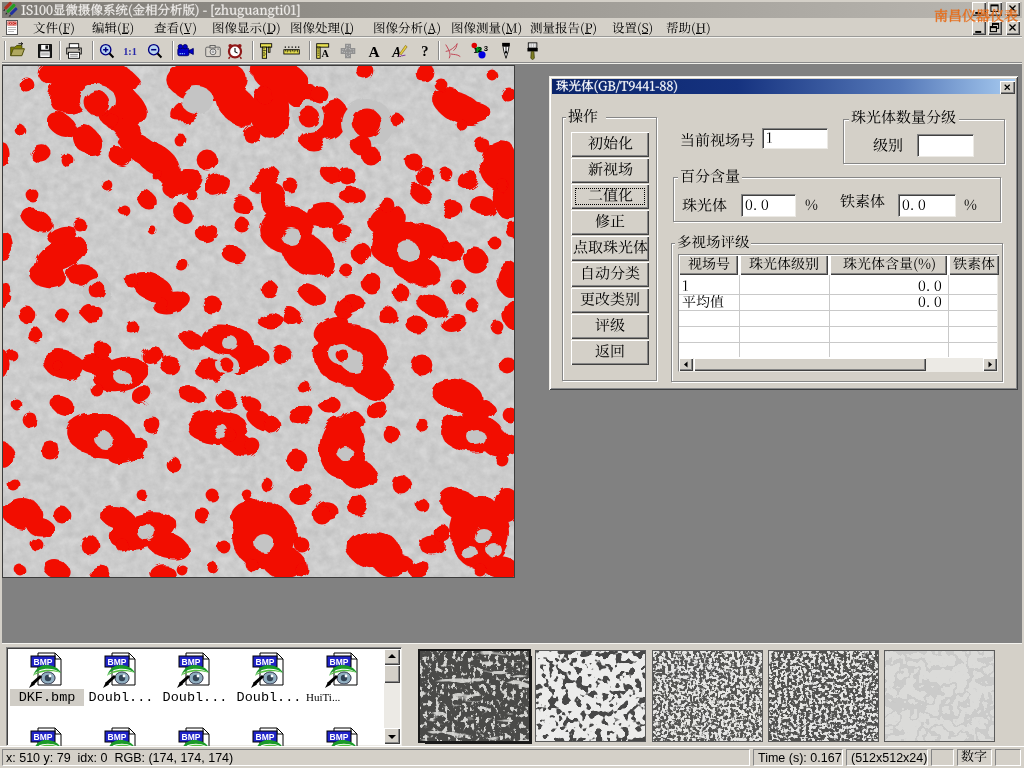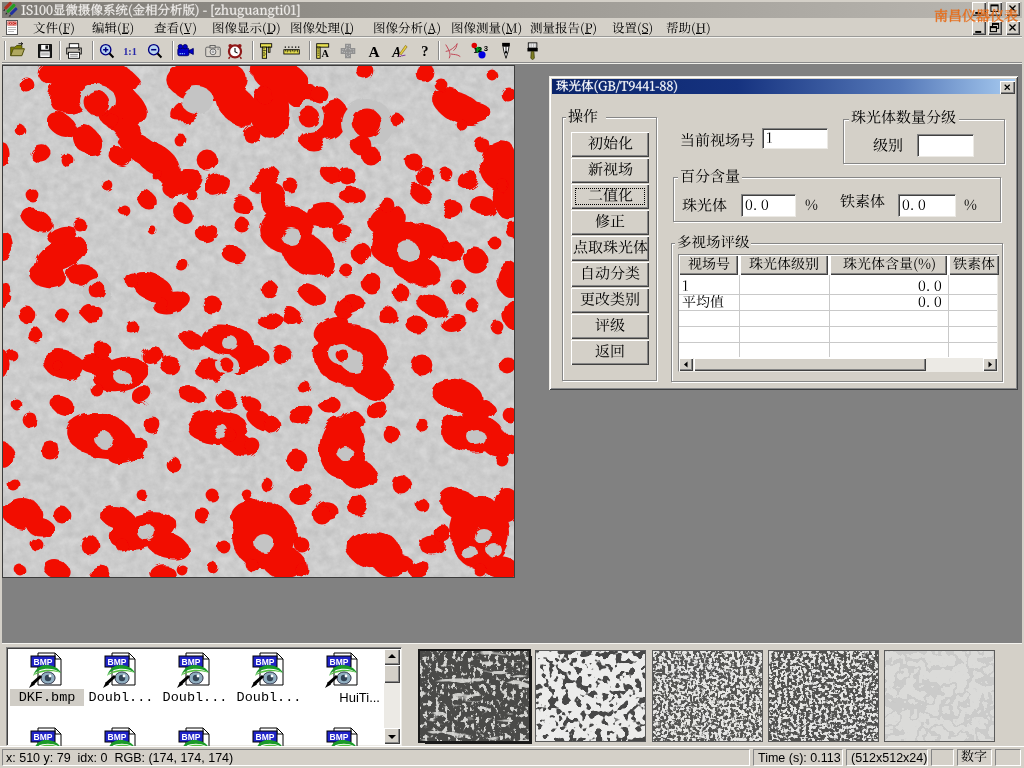--- a/index.html
+++ b/index.html
@@ -1141,21 +1141,21 @@
     <text x="16" y="13.5" font-size="8.5" font-weight="bold" fill="#fff" text-anchor="middle" font-family="Liberation Sans">BMP</text>
     <path d="M6 25c3-8 20-10 28-3c-2-5-8-8-15-8c-7 0-11 5-13 11z" fill="#1A9A28"></path>
     <path d="M6 25c3-6 19-9 28-3c-8-3-21-2-28 3z" fill="#55C040"></path>
     <ellipse cx="21" cy="27" rx="7.5" ry="6.5" fill="#90AEC0"></ellipse>
     <ellipse cx="21" cy="27" rx="7" ry="6" fill="none" stroke="#445"></ellipse>
     <circle cx="21" cy="27" r="3.2" fill="#345"></circle>
     <circle cx="23" cy="25" r="1.4" fill="#fff"></circle>
     <path d="M13 24L4 32l2.5 2L15 26z" fill="#000"></path>
     <path d="M5 31l-3 6 6-3.5z" fill="#000"></path>
   </svg>
-<div class="a" style="left:306px;top:689px;width:74px;height:17px;font-family:Liberation Sans, sans-serif;font-size:13px;color:#000;text-align:right;line-height:17px;white-space:pre">HuiTi...</div>
+<div class="a" style="left:306px;top:689px;width:74px;height:17px;font-family:Liberation Serif, serif;font-size:11px;color:#000;text-align:left;line-height:17px;white-space:pre">HuiTi...</div>
 <svg class="a" style="left:323px;top:726px" width="40" height="20" viewBox="0 0 40 20">
     <path d="M11 2h17l6 6v26H11z" fill="#fff" stroke="#000"></path>
     <path d="M28 2l6 6h-6z" fill="#fff" stroke="#000"></path>
     <rect x="4" y="5" width="24" height="11" fill="#2024C8" stroke="#000"></rect>
     <text x="16" y="13.5" font-size="8.5" font-weight="bold" fill="#fff" text-anchor="middle" font-family="Liberation Sans">BMP</text>
     <path d="M6 25c3-8 20-10 28-3c-2-5-8-8-15-8c-7 0-11 5-13 11z" fill="#1A9A28"></path>
     <path d="M6 25c3-6 19-9 28-3c-8-3-21-2-28 3z" fill="#55C040"></path>
     <ellipse cx="21" cy="27" rx="7.5" ry="6.5" fill="#90AEC0"></ellipse>
     <ellipse cx="21" cy="27" rx="7" ry="6" fill="none" stroke="#445"></ellipse>
     <circle cx="21" cy="27" r="3.2" fill="#345"></circle>
@@ -1225,21 +1225,21 @@
       <rect width="109" height="90" fill="#525250"></rect>
       <rect width="109" height="90" filter="url(#t4f)" opacity="1"></rect>
     </svg></div>
 <div class="a" style="left:885px;top:651px;width:109px;height:90px;outline:1px solid #5a5a5a;overflow:hidden"><svg width="109" height="90">
       <rect width="109" height="90" fill="#DBDBD9"></rect>
       <rect width="109" height="90" filter="url(#t5g)" opacity="0.5"></rect>
       <rect width="109" height="90" filter="url(#t5f)" opacity="0.8"></rect>
     </svg></div>
 <div class="a" style="left:0;top:746px;width:1024px;height:22px;background:#D4D0C8;border-top:1px solid #fff"></div>
 <div class="a" style="left:2px;top:749px;width:748px;height:17px;border:1px solid;border-color:#848484 #fff #fff #848484;color:#000;font-size:12.5px;line-height:16px;padding-left:3px">x: 510 y: 79&nbsp; idx: 0&nbsp; RGB: (174, 174, 174)</div>
-<div class="a" style="left:753px;top:749px;width:90px;height:17px;border:1px solid;border-color:#848484 #fff #fff #848484;color:#000;font-size:12.5px;line-height:16px;padding-left:4px">Time (s): 0.113</div>
+<div class="a" style="left:753px;top:749px;width:90px;height:17px;border:1px solid;border-color:#848484 #fff #fff #848484;color:#000;font-size:12.5px;line-height:16px;padding-left:4px">Time (s): 0.167</div>
 <div class="a" style="left:846px;top:749px;width:82px;height:17px;border:1px solid;border-color:#848484 #fff #fff #848484;color:#000;font-size:12.5px;line-height:16px;padding-left:4px">(512x512x24)</div>
 <div class="a" style="left:931px;top:749px;width:23px;height:17px;border:1px solid;border-color:#848484 #fff #fff #848484;color:#000;font-size:12.5px;line-height:16px;padding-left:4px"></div>
 <div class="a" style="left:957px;top:749px;width:35px;height:17px;border:1px solid;border-color:#848484 #fff #fff #848484"></div>
 <svg style="position:absolute;left:961.0px;top:750.0px;overflow:visible;" width="26" height="17">
     <g fill="#000" transform="translate(0,10.9) scale(0.05200)">
       <use href="#c6570" x="0"></use>
       <use href="#c5b57" x="250"></use>
     </g>
   </svg>
 <div class="a" style="left:995px;top:749px;width:26px;height:17px;border:1px solid;border-color:#848484 #fff #fff #848484;color:#000;font-size:12.5px;line-height:16px;padding-left:4px"></div>

